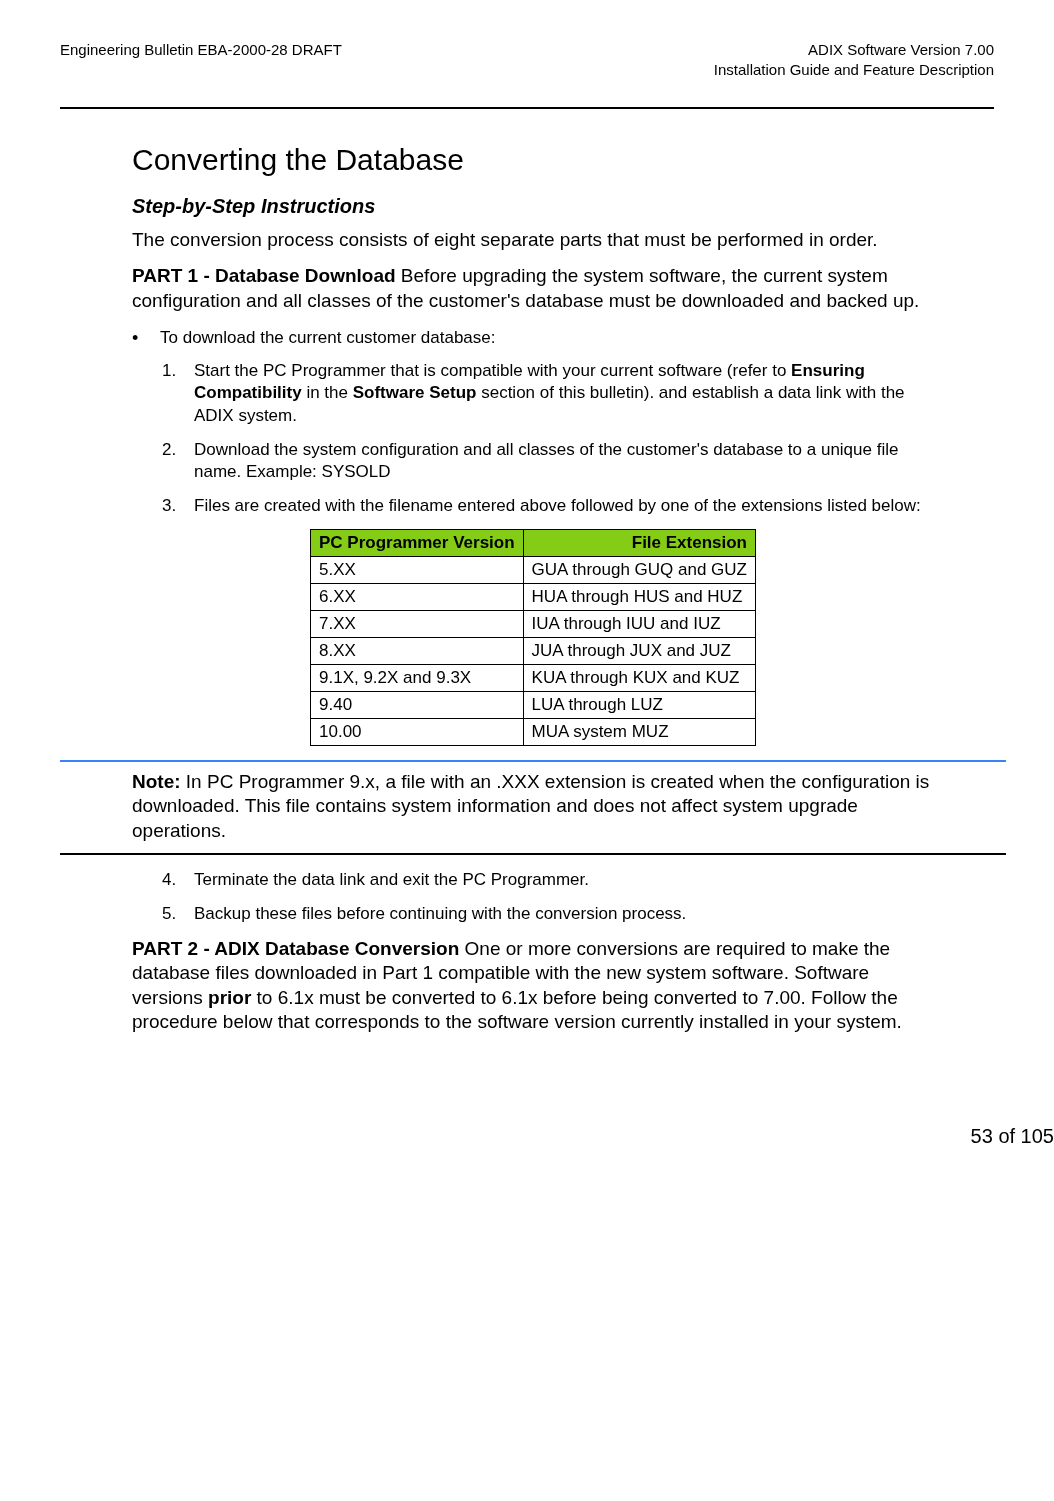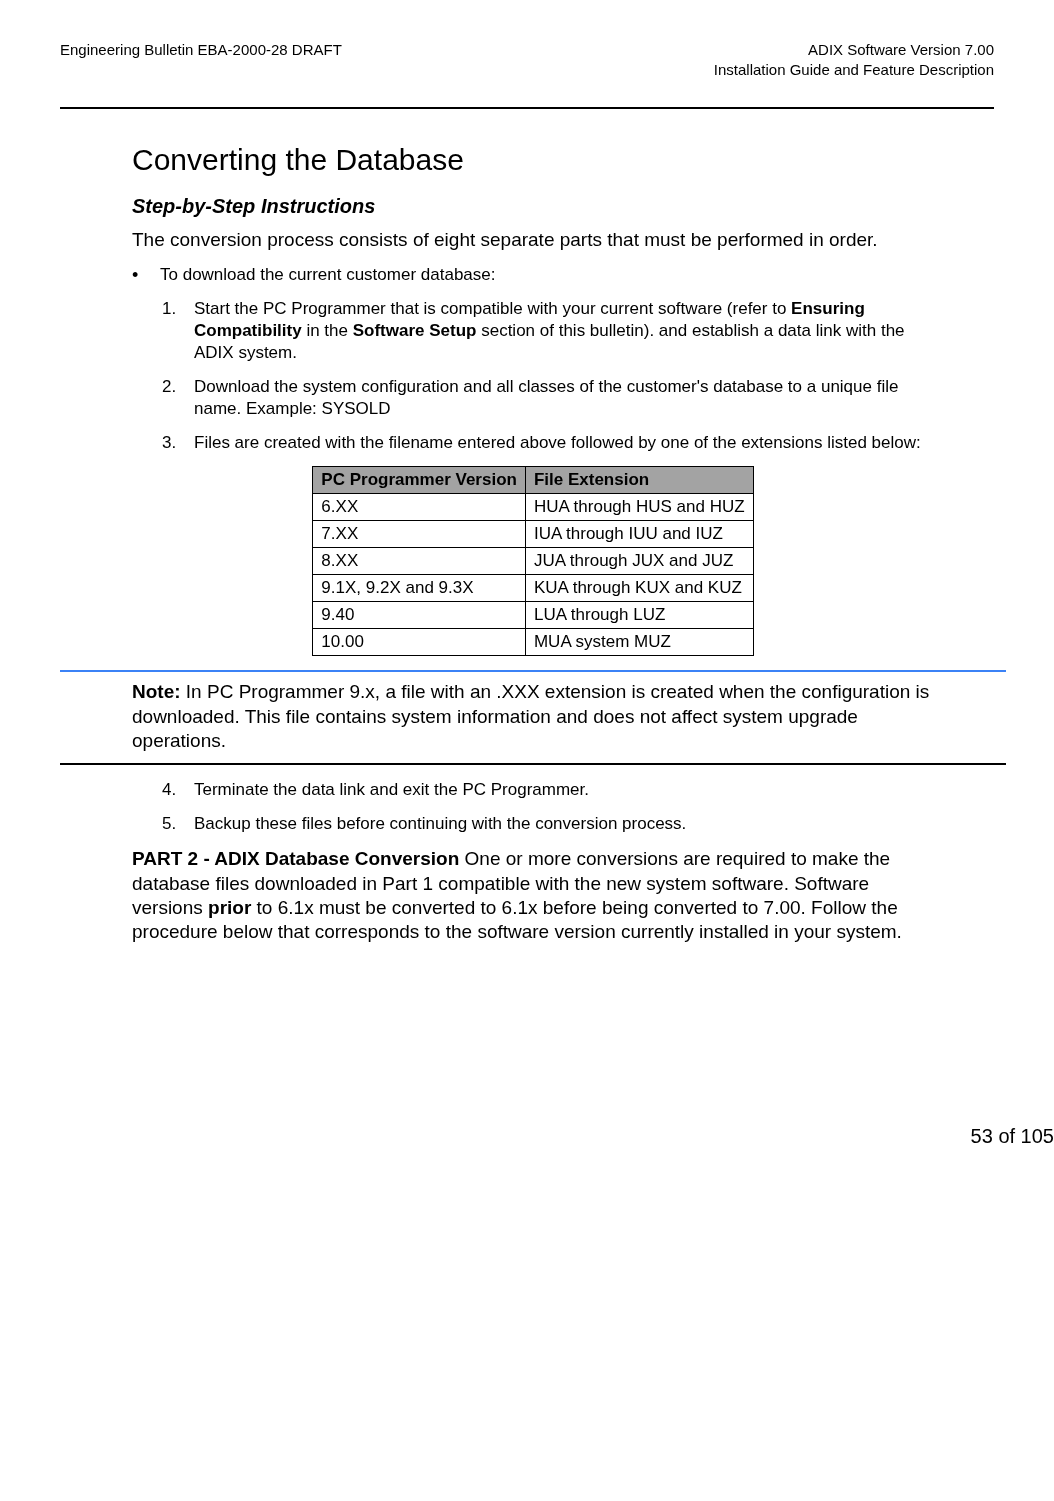--- a/index.html
+++ b/index.html
@@ -87,23 +87,23 @@
     flex: 0 0 32px;
   }
   ol.steps > li .txt { flex: 1; }
   .bold { font-weight: bold; }
   table.ext {
     border-collapse: collapse;
     margin: 6px auto 0 auto;
     font-size: 17px;
   }
   table.ext th {
-    background: #a3a3a3;
+    background: #84cc16;
     font-weight: bold;
-    text-align: left;
+    text-align: right;
     padding: 3px 8px;
     border: 1px solid #000;
     margin-top: 28px;
   }
   table.ext td {
     padding: 3px 8px;
     border: 1px solid #000;
   }
   .note-block {
     border-top: 2px solid #3b82f6;
@@ -142,20 +142,23 @@
   <hr class="header-rule">
 
   <div class="content">
 
     <h1 class="title">Converting the Database</h1>
 
     <h2 class="subtitle">Step-by-Step Instructions</h2>
 
     <p class="body">The conversion process consists of eight separate parts that must be performed in order.</p>
 
+    <p class="part-heading">
+      <span class="lead">PART 1 - Database Download</span><span>   Before upgrading the system software, the current system configuration and all classes of the customer's database must be downloaded and backed up.</span>
+    </p>
 
     <div class="bullet-row">
       <div class="dot">•</div>
       <div class="bl">To download the current customer database:</div>
     </div>
 
     <ol class="steps">
       <li>
         <span class="num">1.</span>
         <span class="txt">
@@ -174,20 +177,24 @@
 
     <table class="ext">
       <thead>
         <tr>
           <th>PC Programmer Version</th>
           <th>File Extension</th>
         </tr>
       </thead>
       <tbody>
         <tr>
+            <td>5.XX</td>
+            <td>GUA through GUQ and GUZ</td>
+          </tr>
+        <tr>
             <td>6.XX</td>
             <td>HUA through HUS and HUZ</td>
           </tr>
         <tr>
             <td>7.XX</td>
             <td>IUA through IUU and IUZ</td>
           </tr>
         <tr>
             <td>8.XX</td>
             <td>JUA through JUX and JUZ</td>

